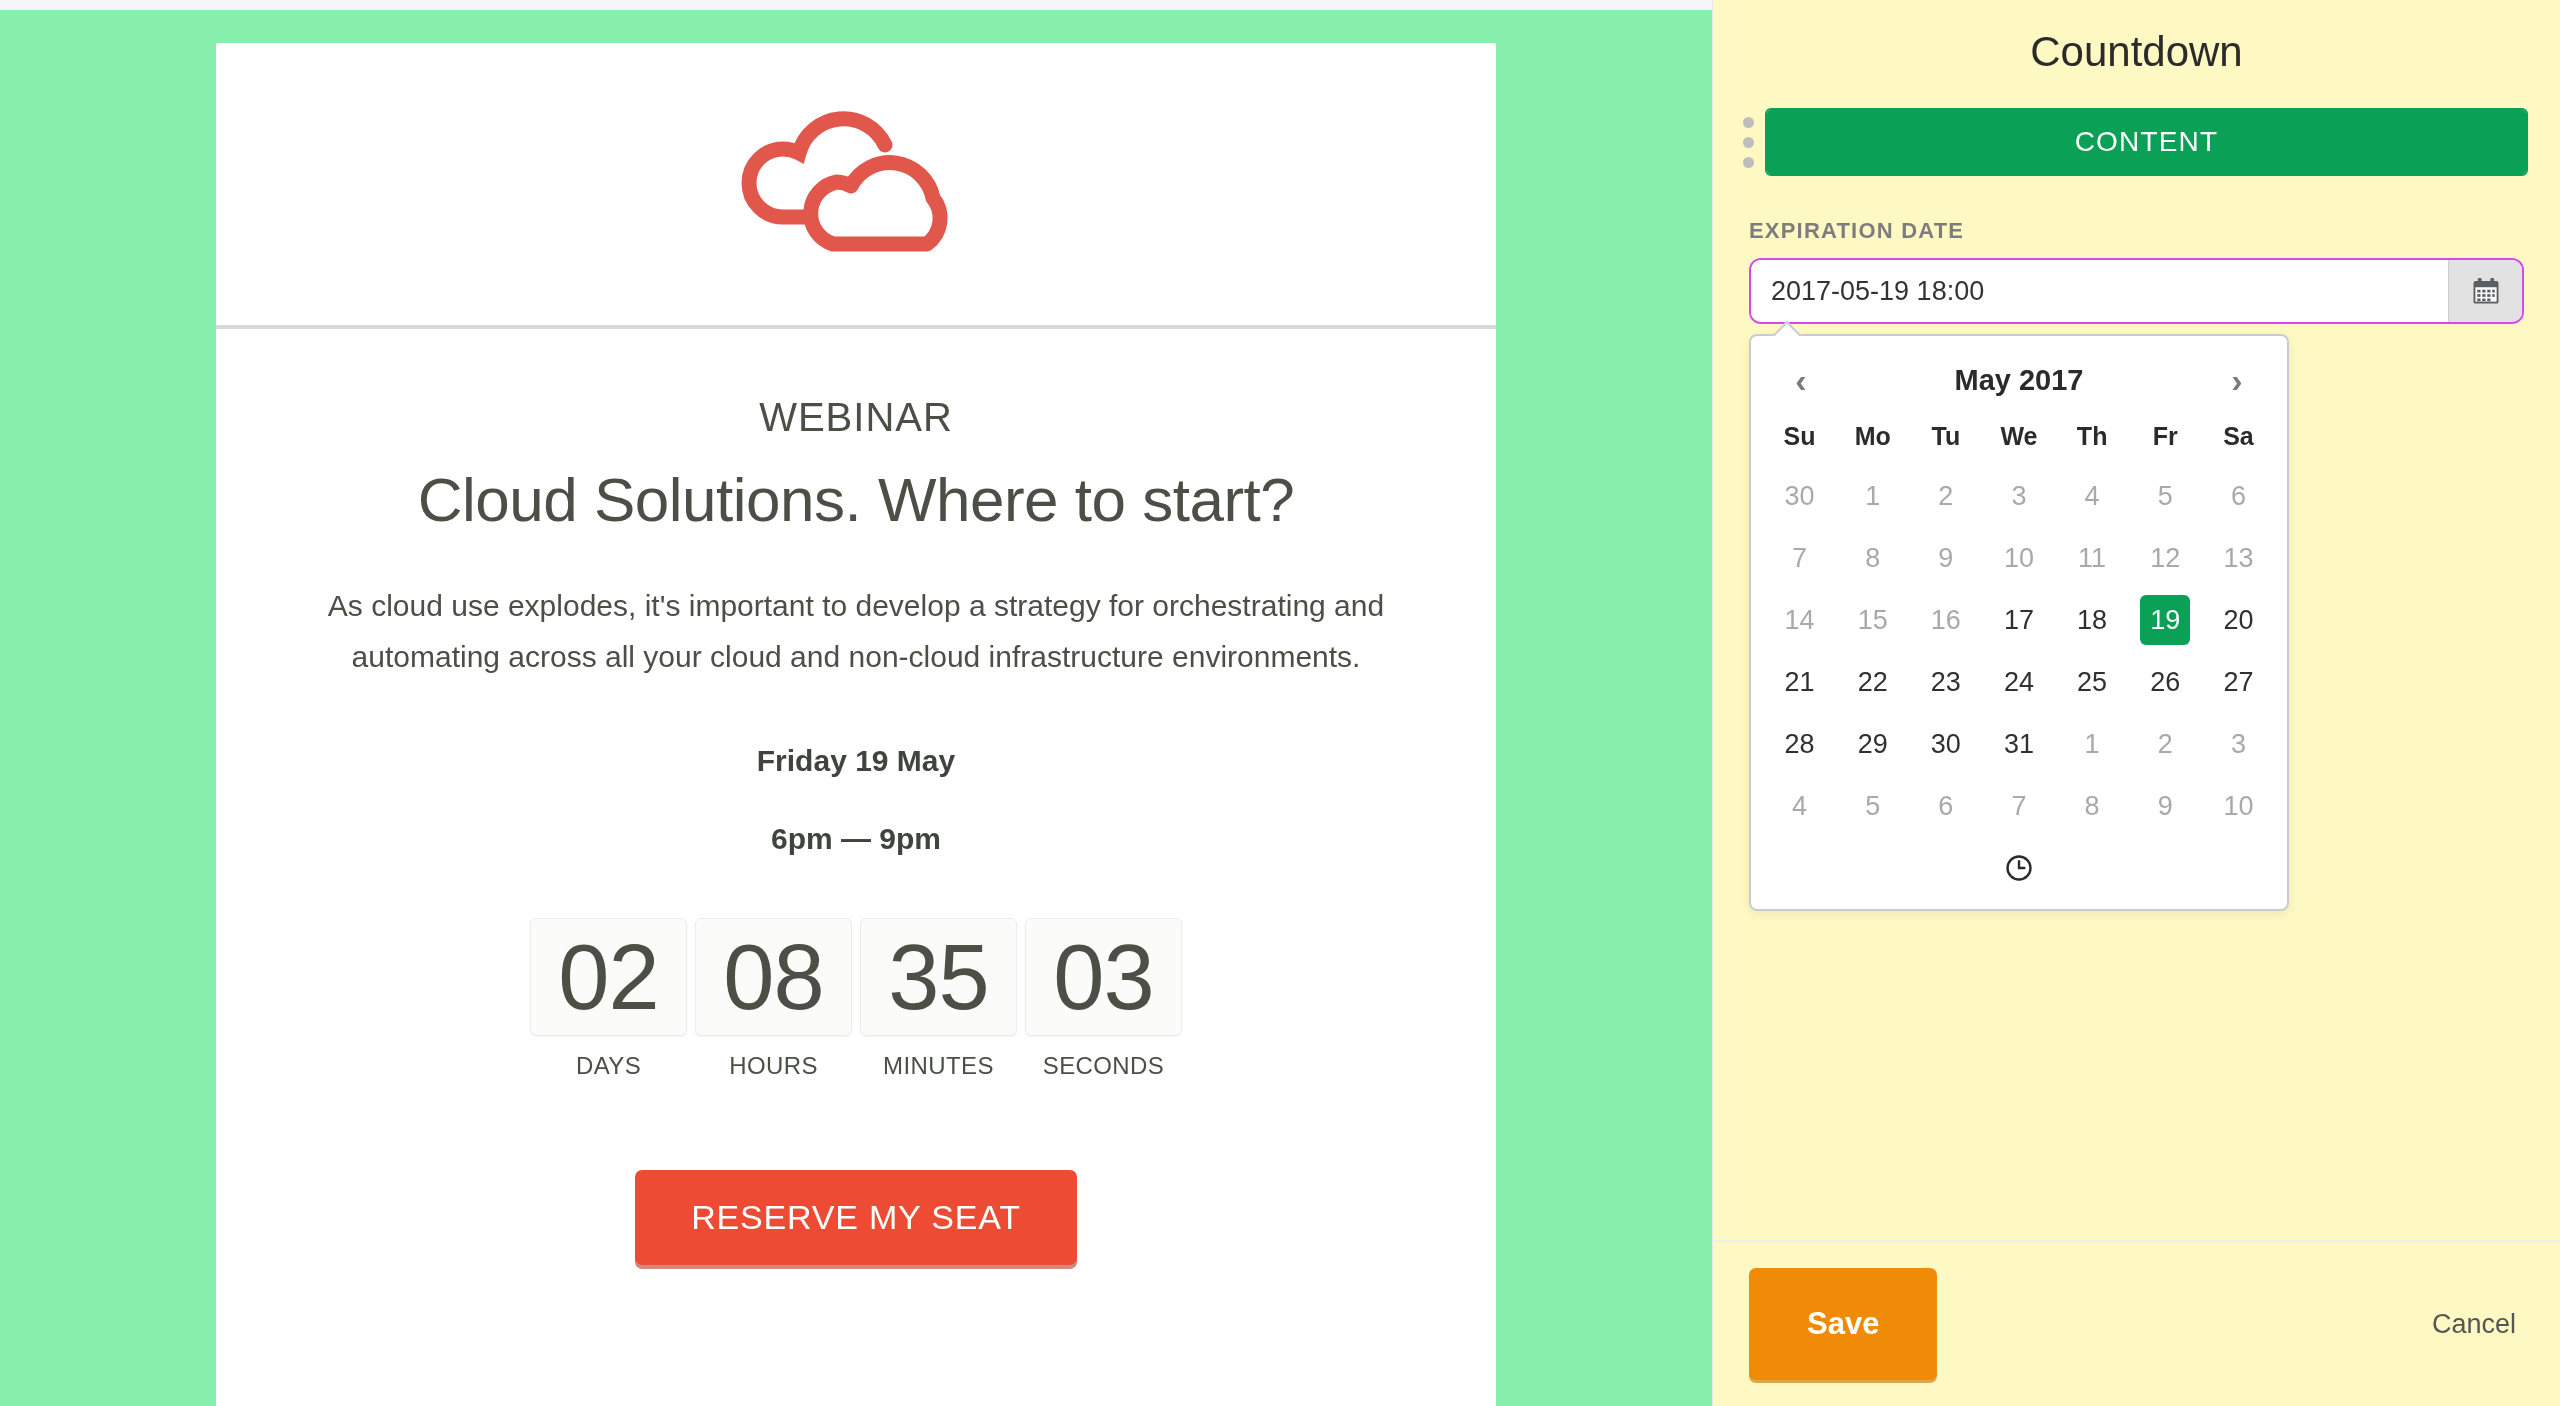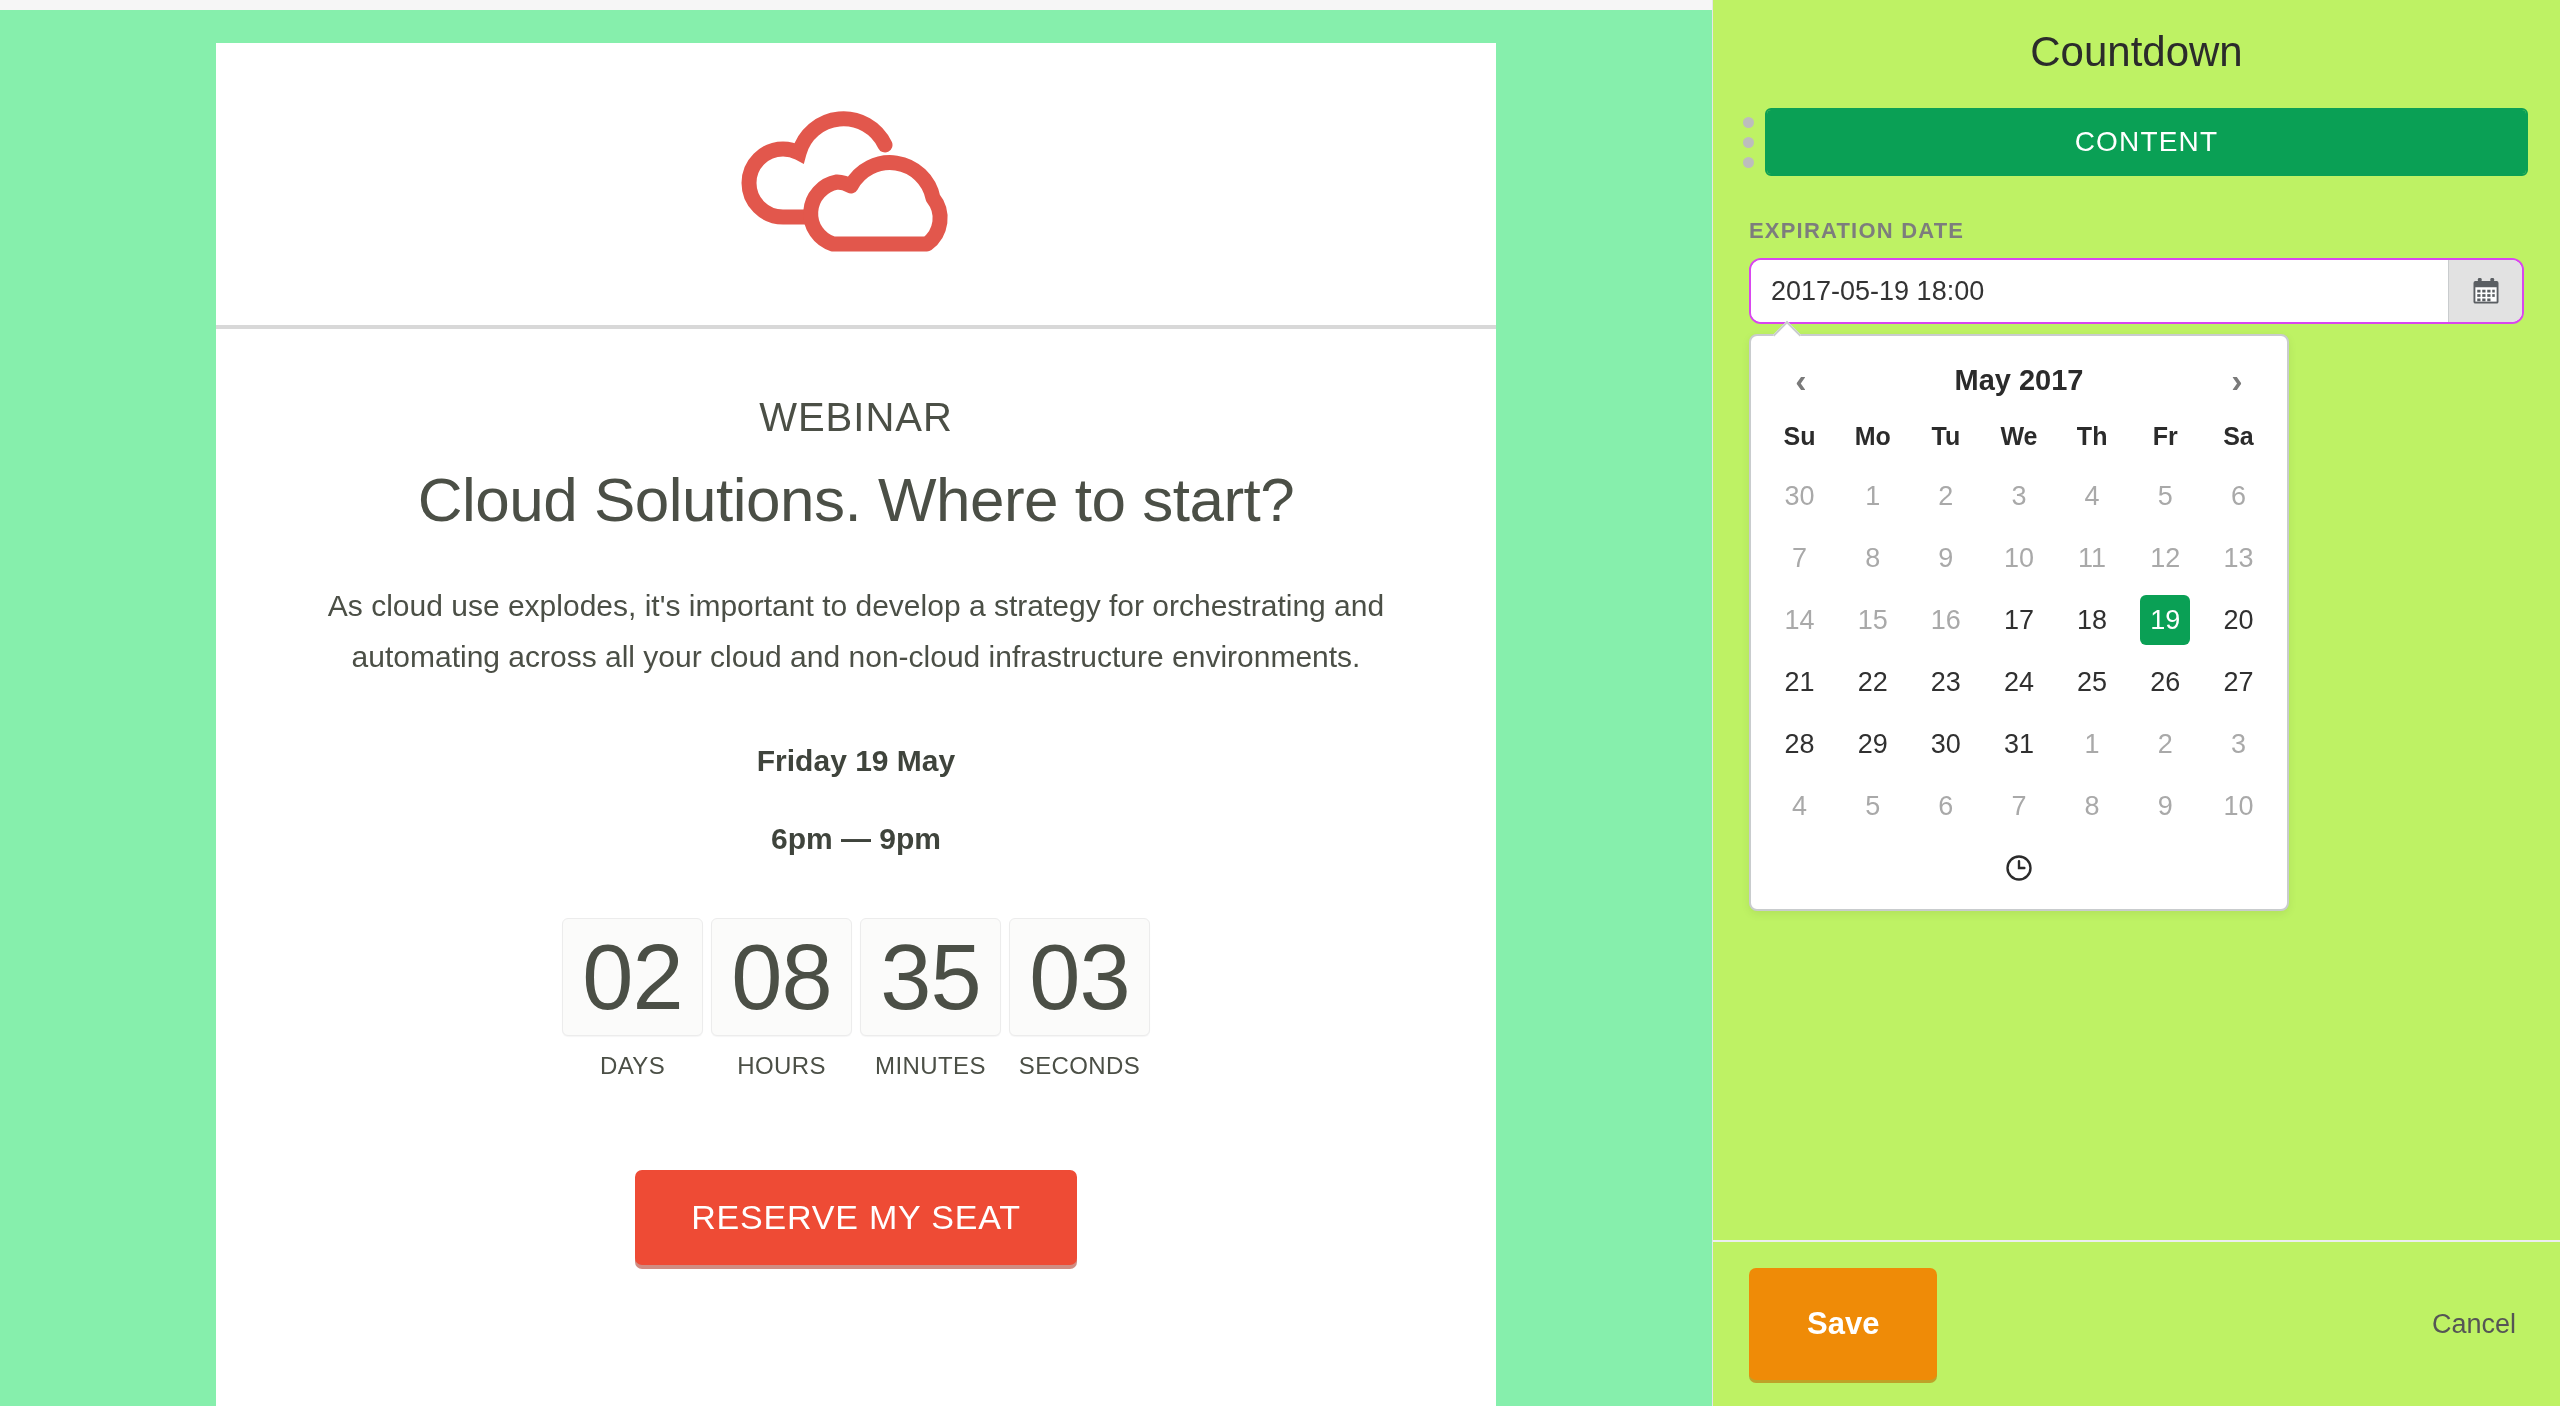--- a/index.html
+++ b/index.html
@@ -54,21 +54,21 @@
   }
   .event-time {
     margin-top: 44px; font-size: 30px; color: #3f443c; font-weight: 700;
   }
 
   .countdown {
     margin-top: 62px;
     display: flex; justify-content: center; align-items: flex-start;
     gap: 8px;
   }
-  .cd-unit { width: 141px; text-align: center; }
+  .cd-unit { width: 157px; text-align: center; }
   .cd-box {
     height: 118px;
     background: #fbfbfa;
     border: 1px solid #ececec;
     border-radius: 6px;
     display: flex; align-items: center; justify-content: center;
     box-shadow: 0 1px 1px rgba(0,0,0,0.04);
   }
   .cd-num {
     font-size: 92px; color: #4b4f46; font-weight: 300; line-height: 1;
@@ -87,21 +87,21 @@
     border: none; border-radius: 7px;
     box-shadow: 0 4px 0 rgba(170,45,28,0.55);
     cursor: pointer;
     font-family: "Liberation Sans", sans-serif;
   }
 
   
   .panel {
     position: absolute; right: 0; top: 0;
     width: 848px; height: 1406px;
-    background: #bef264;
+    background: #fef9c3;
     border-left: 1px solid #e6e6e6;
   }
   .panel-title {
     text-align: center;
     font-size: 42px; font-weight: 400; color: #2b2b2b;
     padding-top: 28px;
   }
 
   .tabs-row {
     display: flex; align-items: center;

